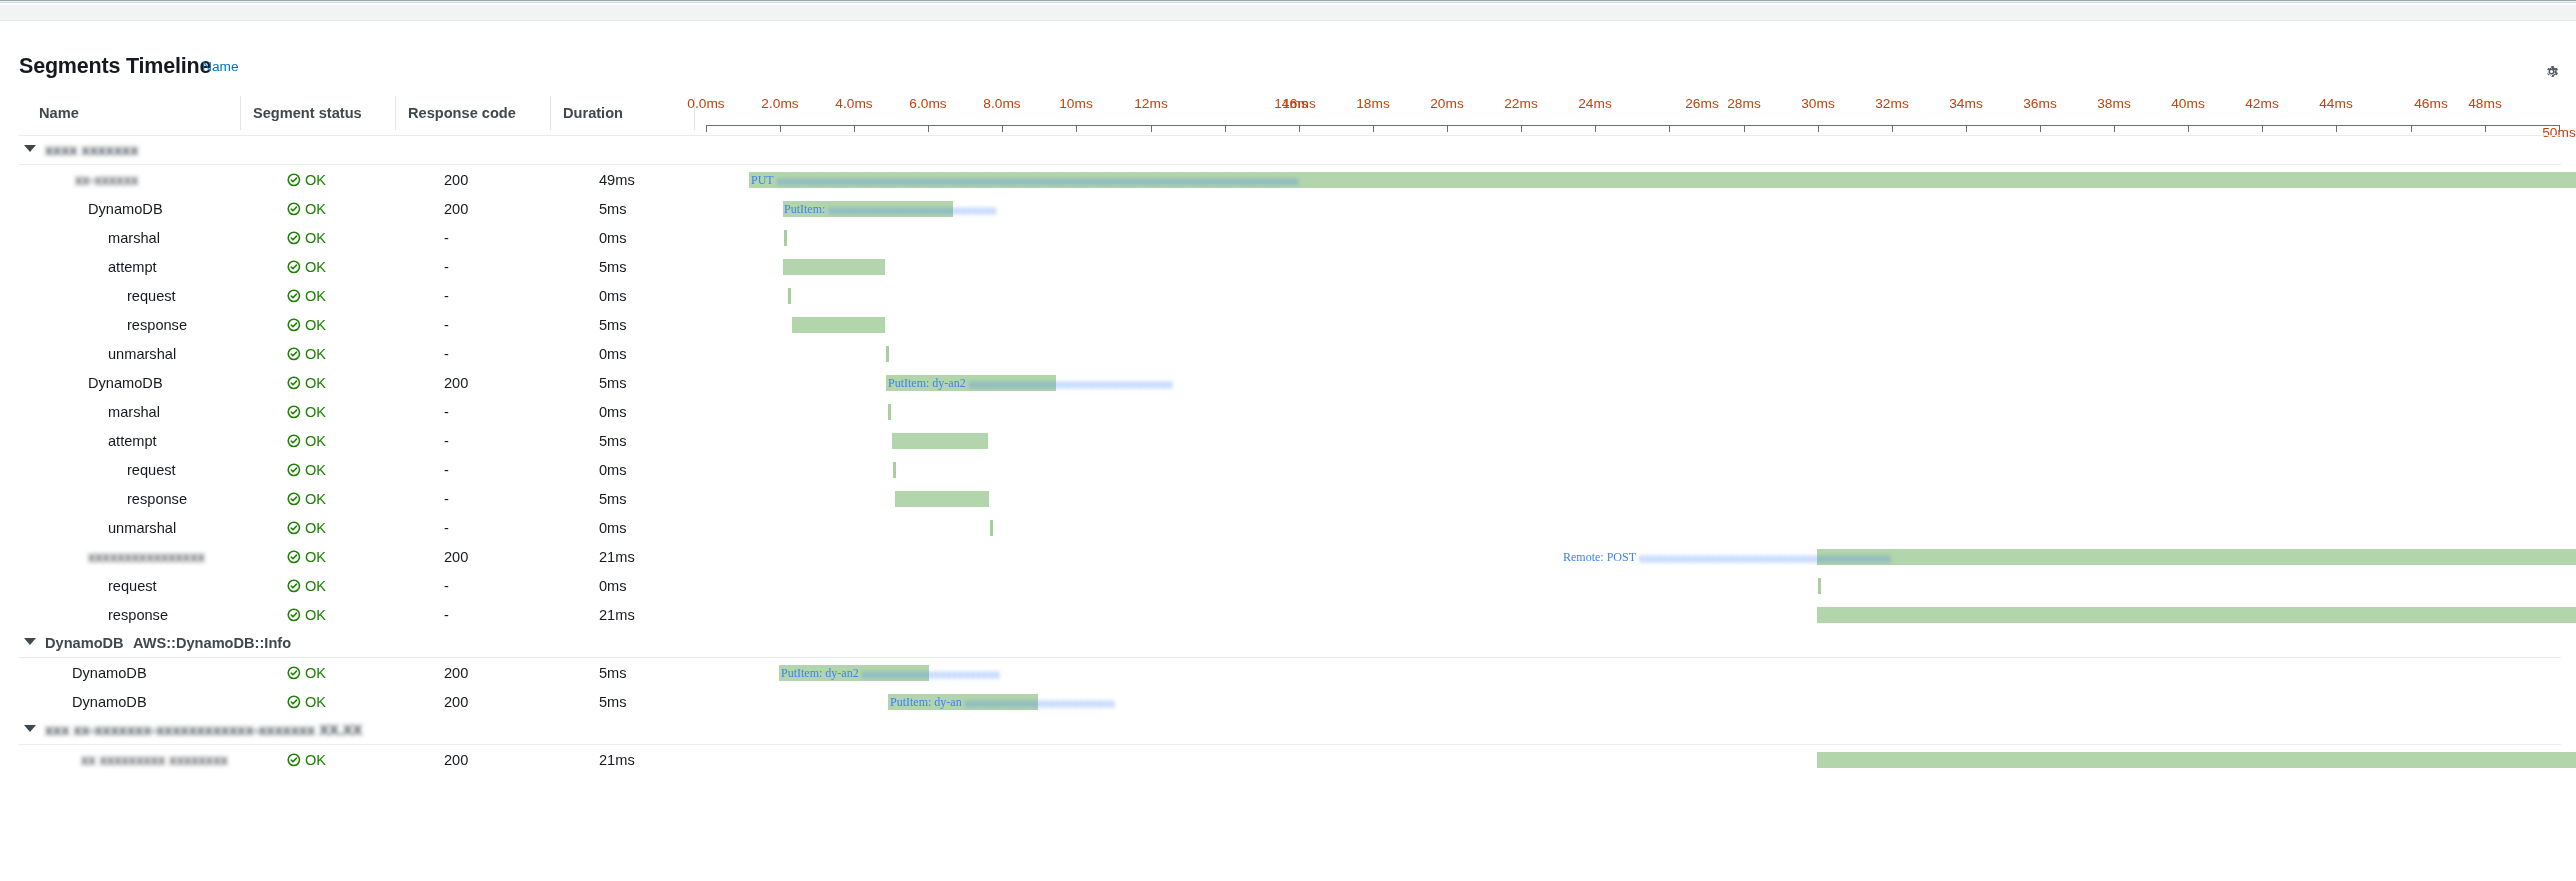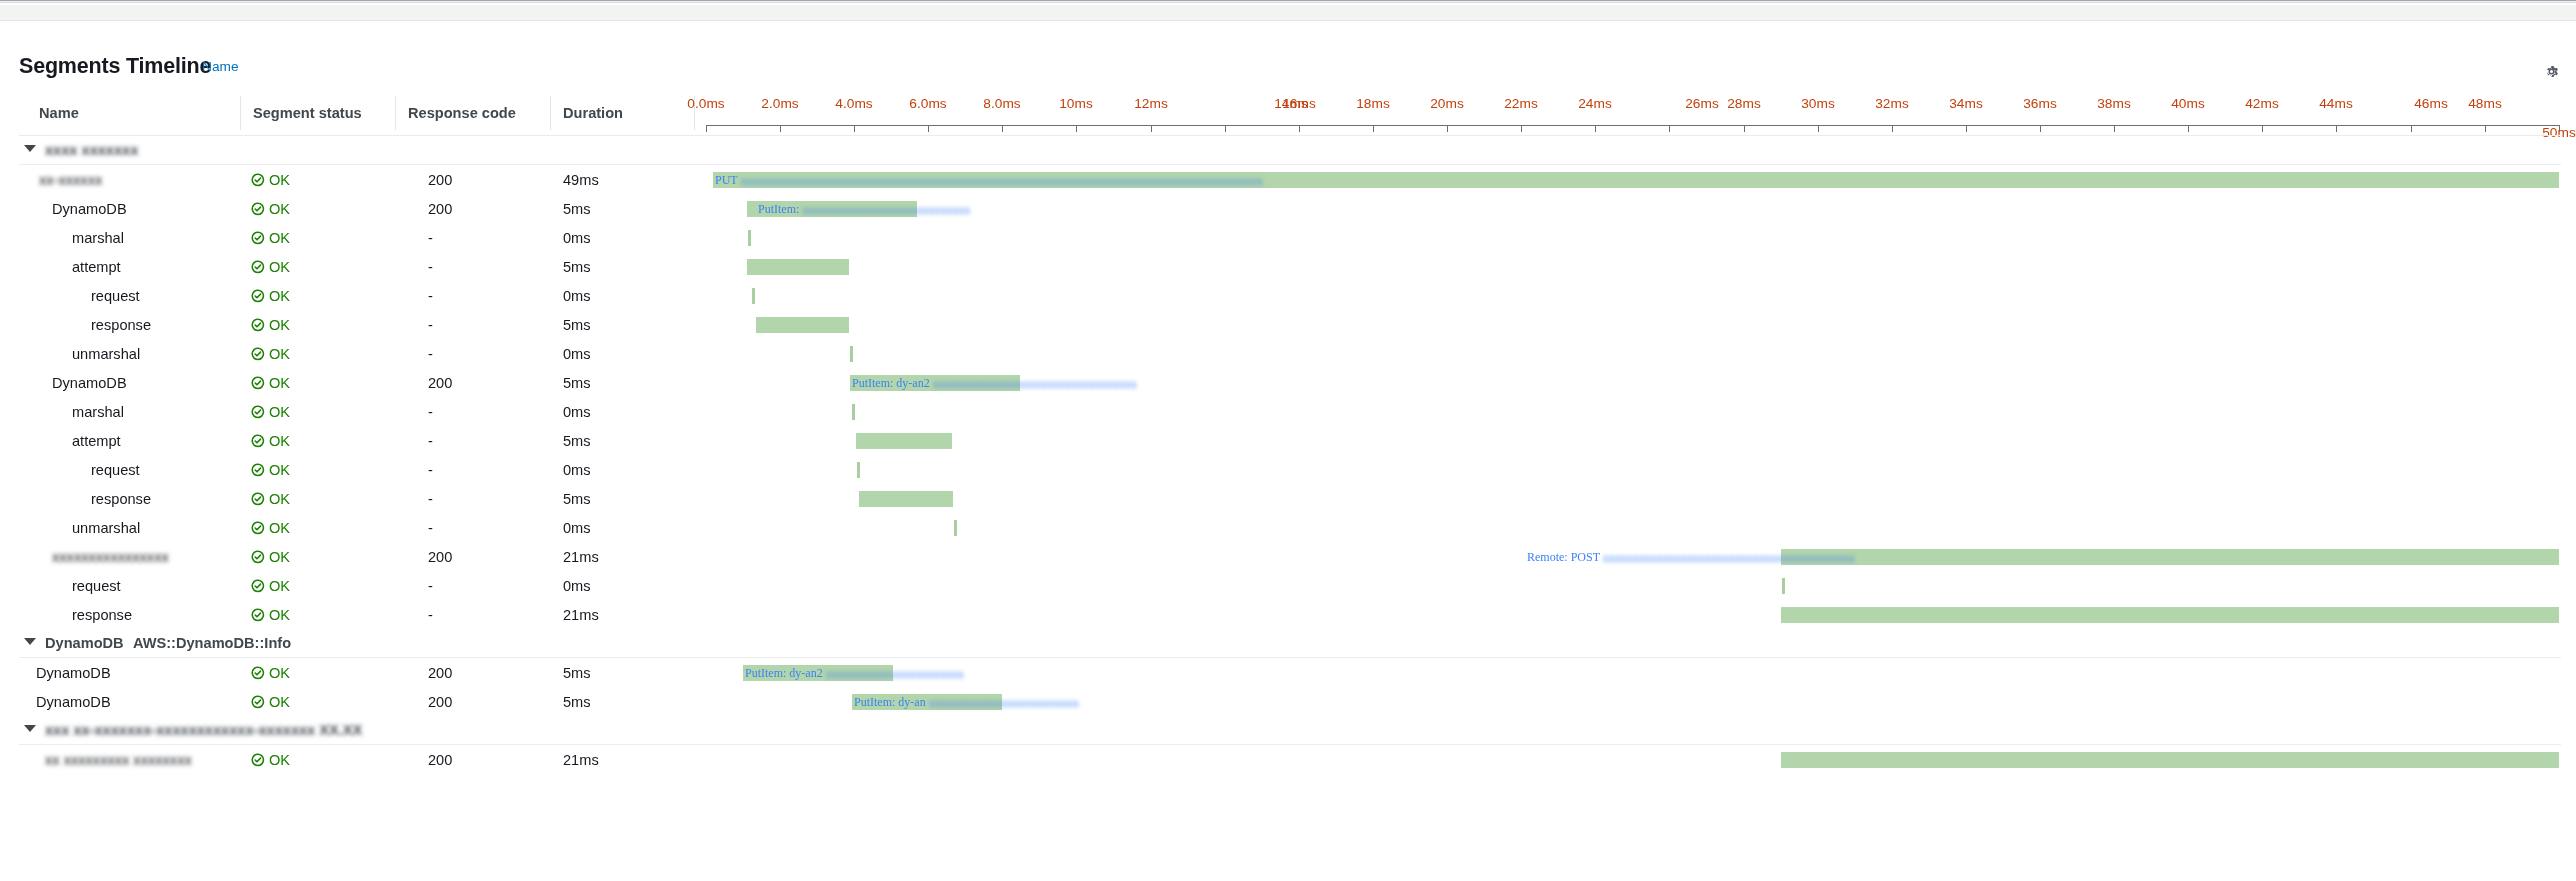--- a/index.html
+++ b/index.html
@@ -36,25 +36,25 @@
 
   
   .grid { position:absolute; left:0; top:136px; width:2576px; }
   .group-head { position:relative; height:29px; }
   .group-head .caret { position:absolute; left:24px; top:8.6px; width:0; height:0;
       border-left:6px solid transparent; border-right:6px solid transparent; border-top:7.7px solid #40484e; }
   .group-head .g-label { position:absolute; left:45px; top:6px; font-size:14.6px; font-weight:bold; color:#40484e; white-space:nowrap; }
   .group-head .g-label2 { position:absolute; left:133px; top:6px; font-size:14.6px; font-weight:bold; color:#40484e; white-space:nowrap; }
   .group-rule { position:absolute; left:19px; bottom:0; width:2542px; height:0.9px; background:#eaecee; }
 
-  .row { position:relative; height:29px; }
+  .row { position:relative; height:29px;margin-left:36px; }
   .cell-name { position:absolute; top:6.9px; font-size:14.6px; color:#16191f; white-space:nowrap; }
   .cell-status { position:absolute; left:251px; top:6.9px; font-size:14.6px; color:#1d8102; white-space:nowrap; display:flex; align-items:center; gap:4.3px; }
   .ok-ico { display:inline-block; width:13.7px; height:13.7px; flex:0 0 13.7px; }
-  .cell-code { position:absolute; left:428px; top:6.9px; font-size:14.6px; color:#16191f; }
+  .cell-code { position:absolute; left:408px; top:6.9px; font-size:14.6px; color:#16191f; }
   .cell-dur { position:absolute; left:563px; top:6.9px; font-size:14.6px; color:#16191f; }
 
   .bar { position:absolute; top:6.9px; height:16.3px; background:#b3d5ab; }
   .bar.thin { width:2.6px; background:#a9cfa0; }
   .barlabel { position:absolute; top:8.6px; font-size:12px; color:#3b82f6; white-space:nowrap; line-height:13px;font-family:Liberation Serif, serif; }
   .blur { filter:blur(2.2px); display:inline-block; vertical-align:-1.7px; }
   .blur-name { filter:blur(2.1px); display:inline-block; }
 </style>
 </head>
 <body>
@@ -165,21 +165,21 @@
       <div class="cell-status">
         <span class="ok-ico"><svg width="13.7" height="13.7" viewBox="0 0 16 16">
             <circle cx="8" cy="8" r="6.6" fill="none" stroke="#1d8102" stroke-width="1.8"></circle>
             <path d="M4.9 8.2l2.1 2.1 4.1-4.3" fill="none" stroke="#1d8102" stroke-width="1.8" stroke-linecap="round" stroke-linejoin="round"></path>
           </svg></span>
         <span>OK</span>
       </div>
       <div class="cell-code">200</div>
       <div class="cell-dur">5ms</div>
       <div class="bar" style="left: 747px; width: 170px;"></div>
-      <div class="barlabel" style="left: 748px; padding-left: 10px;"><span>PutItem: </span><span class="blur">xxxxxxxxxxxxxxxxxxxxxxxxxxxx</span></div>
+      <div class="barlabel" style="left: 748px;"><span>PutItem: </span><span class="blur">xxxxxxxxxxxxxxxxxxxxxxxxxxxx</span></div>
     </div>
     <div class="row">
       <div class="cell-name" style="left: 72px;">marshal</div>
       <div class="cell-status">
         <span class="ok-ico"><svg width="13.7" height="13.7" viewBox="0 0 16 16">
             <circle cx="8" cy="8" r="6.6" fill="none" stroke="#1d8102" stroke-width="1.8"></circle>
             <path d="M4.9 8.2l2.1 2.1 4.1-4.3" fill="none" stroke="#1d8102" stroke-width="1.8" stroke-linecap="round" stroke-linejoin="round"></path>
           </svg></span>
         <span>OK</span>
       </div>

